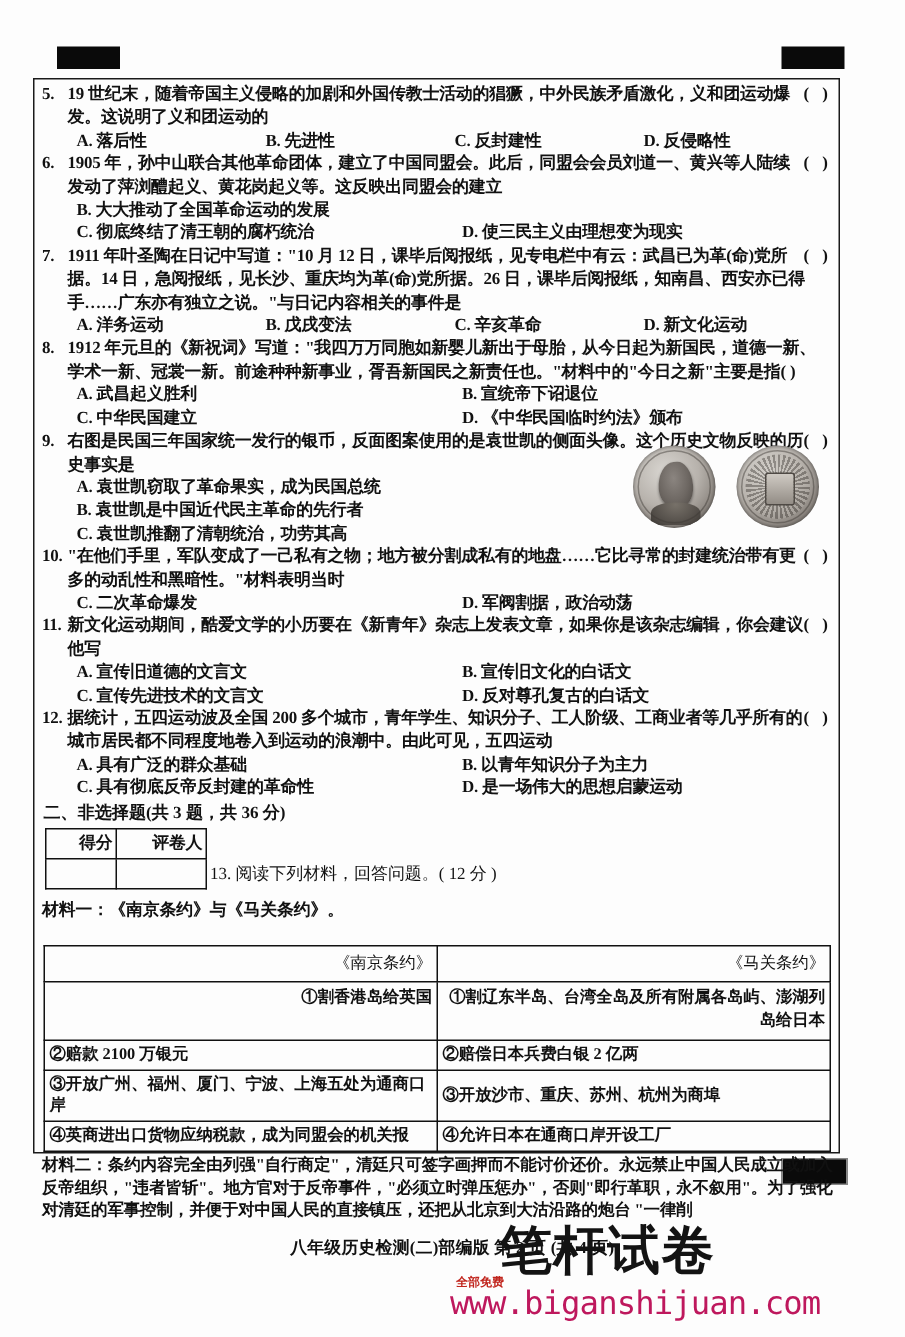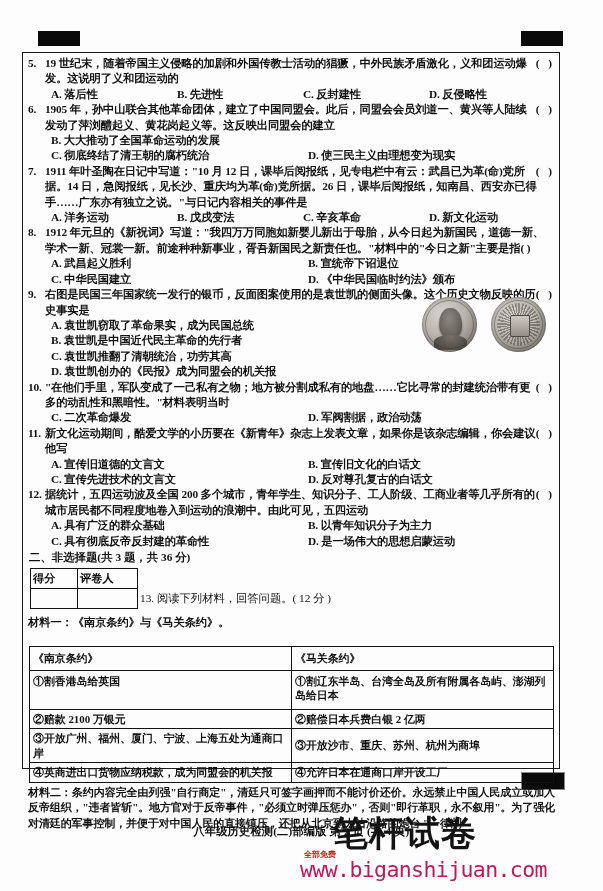--- a/index.html
+++ b/index.html
@@ -68,21 +68,21 @@
   .score-wrap{position:relative;height:46px;margin-top:2px;}
   .score-tbl{
     border-collapse:collapse;
     margin-left:2px;
     font-size:11.2px;
     font-weight:700;
   }
   .score-tbl td{
     border:1.1px solid #111;
     width:42px;height:19px;
-    text-align:left;
+    text-align:right;
     padding:0 2px;
     line-height:19px;
   }
   .score-tbl td.wide{width:55px;}
   .q13{
     position:absolute;left:112px;top:23px;
     font-size:11.3px;font-weight:400;
   }
 
   .material-lbl{
@@ -100,23 +100,23 @@
     font-family:"Liberation Serif","DejaVu Serif",serif;
   }
   .treaty th,.treaty td{
     border:1.1px solid #111;
     font-size:10.9px;
     line-height:14.6px;
     font-weight:600;
     padding:2px 3px;
     vertical-align:middle;
   }
-  .treaty th{text-align:left;height:19px;font-weight:700;}
+  .treaty th{text-align:right;height:19px;font-weight:400;}
   .treaty td{text-align:left;}
-  .treaty .r1 td{height:33px;vertical-align:top;padding-top:3px;}
+  .treaty .r1 td{height:33px;vertical-align:top;padding-top:3px;text-align:right;}
 
   .material2{
     font-size:11px;
     line-height:15.3px;
     font-weight:600;
     margin-top:2px;
     text-align:justify;
     letter-spacing:-0.1px;
   }
 
@@ -263,21 +263,20 @@
 
     <div class="q" style="position:relative;">
       <span class="stem">
         <span class="qnum">9.</span>
         <span class="body"><span class="paren">(    )</span><span>右图是民国三年国家统一发行的银币，反面图案使用的是袁世凯的侧面头像。这个历史文物反映的历史事实是</span></span>
       </span>
       <div class="opts" style="display:block">
         <div>A. 袁世凯窃取了革命果实，成为民国总统</div>
         <div>B. 袁世凯是中国近代民主革命的先行者</div>
         <div>C. 袁世凯推翻了清朝统治，功劳其高</div>
-        <div>D. 袁世凯创办的《民报》成为同盟会的机关报</div>
       </div>
     </div>
 
     <div class="q">
       <span class="stem">
         <span class="qnum">10.</span>
         <span class="body"><span class="paren">(    )</span><span>"在他们手里，军队变成了一己私有之物；地方被分割成私有的地盘……它比寻常的封建统治带有更多的动乱性和黑暗性。"材料表明当时</span></span>
       </span>
       <div class="opts two wide">
         <span>C. 二次革命爆发</span>

